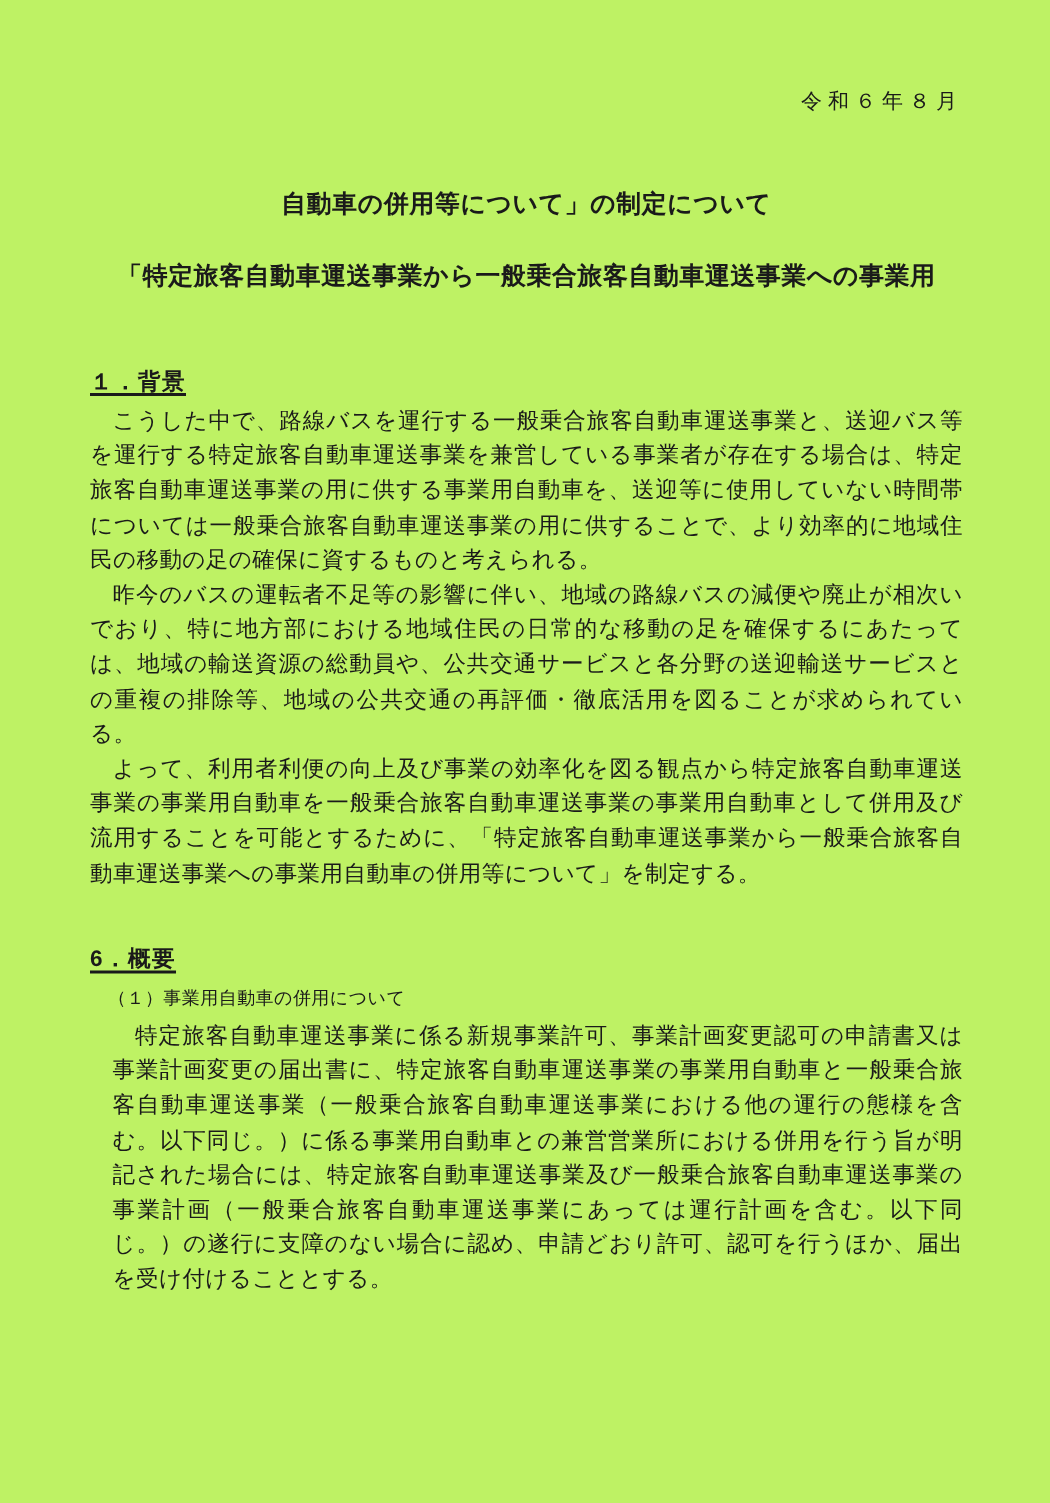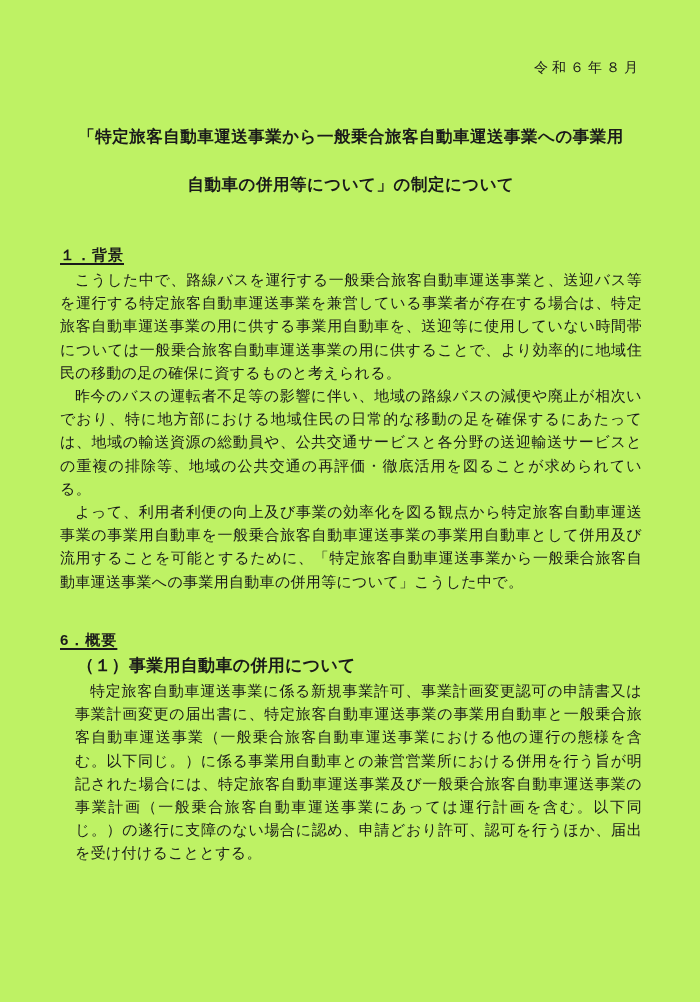--- a/index.html
+++ b/index.html
@@ -40,21 +40,20 @@
     line-height: 21px;
   }
   .doc-title .title-line + .title-line {
     margin-top: 27px;
   }
   .section {
     font-size: 15px;
   }
   .section-background {
     margin-top: 50px;
-    font-family: Liberation Serif, serif;
   }
   .section-overview {
     margin-top: 36px;
   }
   .section-heading {
     font-weight: 700;
     font-size: 15px;
     line-height: 20px;
     margin-bottom: 4px;
   }
@@ -66,52 +65,51 @@
   }
   .para {
     font-size: 15px;
     line-height: 23.2px;
     text-indent: 1em;
     text-align: justify;
     letter-spacing: 0.3px;
     margin: 0;
   }
   .subsection-heading {
-    font-size: 17px;
+    font-size: 12px;
     line-height: 23.2px;
     padding-left: 1em;
     letter-spacing: 0.3px;
     margin: 2px 0 2px 0;
-    font-weight: bold;
   }
   .para-indented {
     margin-left: 1em;
   }
 </style>
 </head>
 <body>
 
 <div class="page">
 
   <div class="doc-header">
     <div class="date-line">令和６年８月</div>
   </div>
 
   <div class="doc-title">
+    <div class="title-line">自動車の併用等について」の制定について</div>
     <div class="title-line">「特定旅客自動車運送事業から一般乗合旅客自動車運送事業への事業用</div>
-    <div class="title-line">自動車の併用等について」の制定について</div>
   </div>
 
   <div class="section section-background">
     <div class="section-heading">
       <span class="heading-text">１．背景</span>
     </div>
     <p class="para">こうした中で、路線バスを運行する一般乗合旅客自動車運送事業と、送迎バス等を運行する特定旅客自動車運送事業を兼営している事業者が存在する場合は、特定旅客自動車運送事業の用に供する事業用自動車を、送迎等に使用していない時間帯については一般乗合旅客自動車運送事業の用に供することで、より効率的に地域住民の移動の足の確保に資するものと考えられる。</p>
     <p class="para">昨今のバスの運転者不足等の影響に伴い、地域の路線バスの減便や廃止が相次いでおり、特に地方部における地域住民の日常的な移動の足を確保するにあたっては、地域の輸送資源の総動員や、公共交通サービスと各分野の送迎輸送サービスとの重複の排除等、地域の公共交通の再評価・徹底活用を図ることが求められている。</p>
-    <p class="para">よって、利用者利便の向上及び事業の効率化を図る観点から特定旅客自動車運送事業の事業用自動車を一般乗合旅客自動車運送事業の事業用自動車として併用及び流用することを可能とするために、「特定旅客自動車運送事業から一般乗合旅客自動車運送事業への事業用自動車の併用等について」こうした中で。</p>
+    <p class="para">よって、利用者利便の向上及び事業の効率化を図る観点から特定旅客自動車運送事業の事業用自動車を一般乗合旅客自動車運送事業の事業用自動車として併用及び流用することを可能とするために、「特定旅客自動車運送事業から一般乗合旅客自動車運送事業への事業用自動車の併用等について」を制定する。</p>
   </div>
 
   <div class="section section-overview">
     <div class="section-heading">
       <span class="heading-text">6．概要</span>
     </div>
     <div class="subsection-heading">（１）事業用自動車の併用について</div>
     <p class="para para-indented">特定旅客自動車運送事業に係る新規事業許可、事業計画変更認可の申請書又は事業計画変更の届出書に、特定旅客自動車運送事業の事業用自動車と一般乗合旅客自動車運送事業（一般乗合旅客自動車運送事業における他の運行の態様を含む。以下同じ。）に係る事業用自動車との兼営営業所における併用を行う旨が明記された場合には、特定旅客自動車運送事業及び一般乗合旅客自動車運送事業の事業計画（一般乗合旅客自動車運送事業にあっては運行計画を含む。以下同じ。）の遂行に支障のない場合に認め、申請どおり許可、認可を行うほか、届出を受け付けることとする。</p>
   </div>
 

